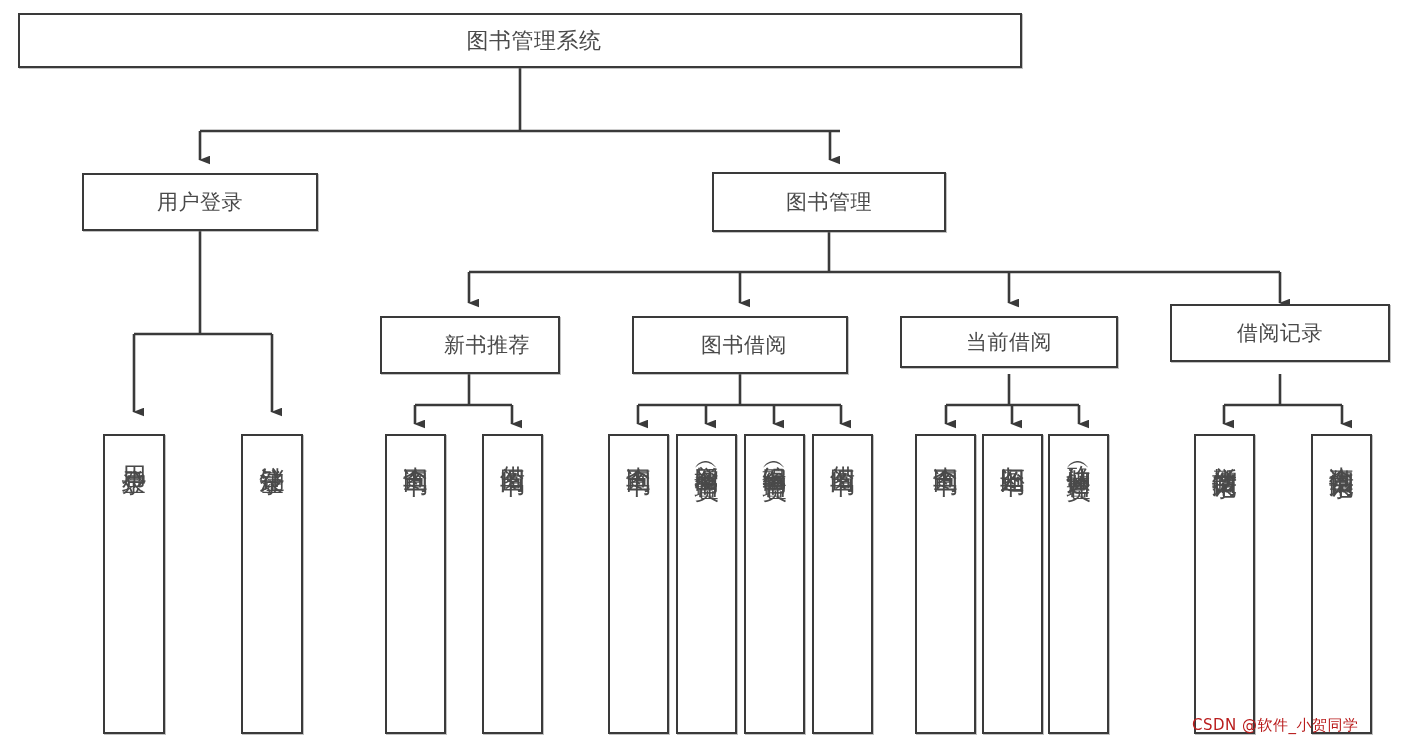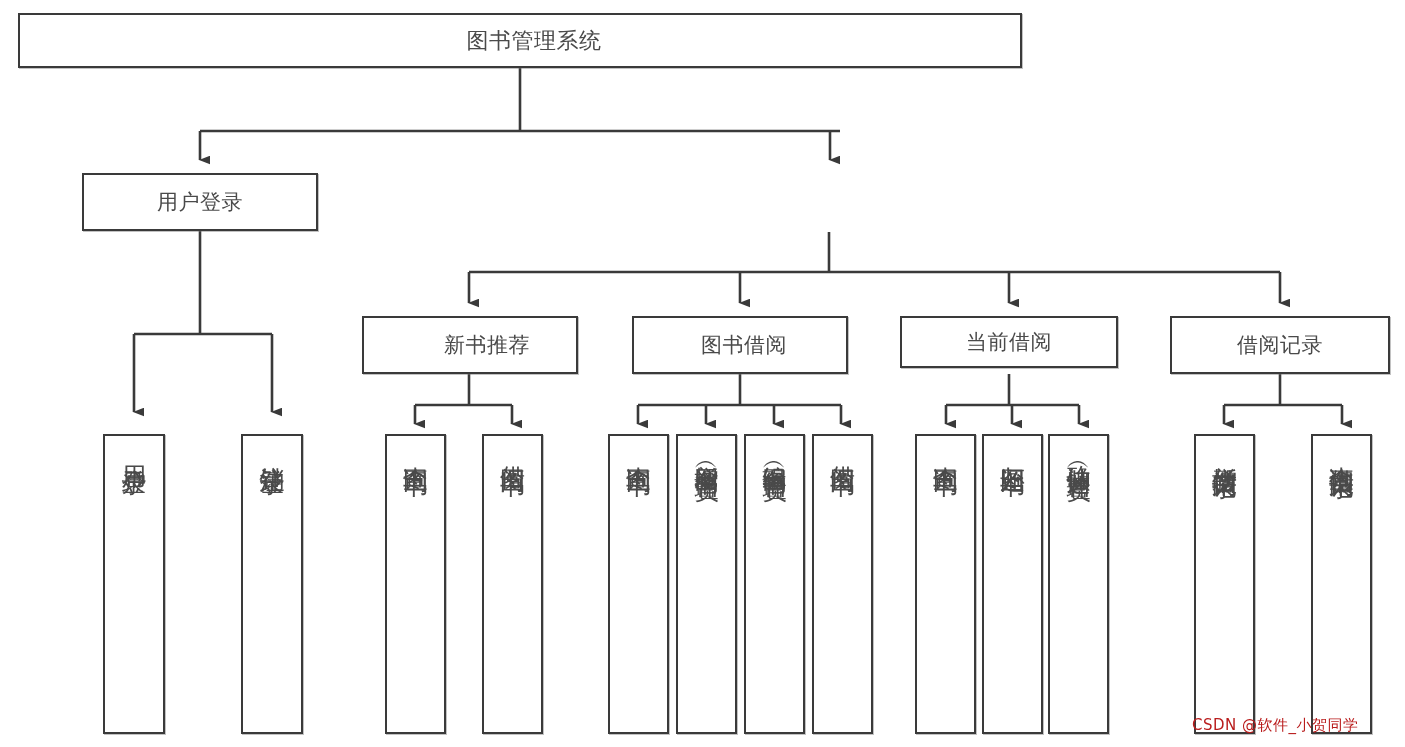--- a/index.html
+++ b/index.html
@@ -132,31 +132,34 @@
     </g>
   </svg>
 
   <div class="node h root" style="left:18px; top:13px; width:1004px; height:55px;padding-left:28px;">
     <span class="label">图书管理系统</span>
   </div>
 
   <div class="node h" style="left:82px; top:173px; width:236px; height:58px;">
     <span class="label">用户登录</span>
   </div>
-
-  <div class="node h" style="left:362px; top:316px; width:216px; height:58px;padding-left:34px;">
+  <div class="node h" style="left:712px; top:172px; width:234px; height:60px;">
+    <span class="label">图书管理</span>
+  </div>
+
+  <div class="node h" style="left:380px; top:316px; width:180px; height:58px;padding-left:34px;">
     <span class="label">新书推荐</span>
   </div>
   <div class="node h" style="left:632px; top:316px; width:216px; height:58px;padding-left:8px;">
     <span class="label">图书借阅</span>
   </div>
   <div class="node h" style="left:900px; top:316px; width:218px; height:52px;">
     <span class="label">当前借阅</span>
   </div>
-  <div class="node h" style="left:1170px; top:316px; width:220px; height:58px;align-items:center;">
+  <div class="node h" style="left:1170px; top:304px; width:220px; height:58px;align-items:center;">
     <span class="label">借阅记录</span>
   </div>
 
   <div class="node v" style="left:103px; top:434px; width:62px; height:300px;">
     <span class="label">用户登录</span>
   </div>
   <div class="node v" style="left:241px; top:434px; width:62px; height:300px;">
     <span class="label">注销登录</span>
   </div>
 

